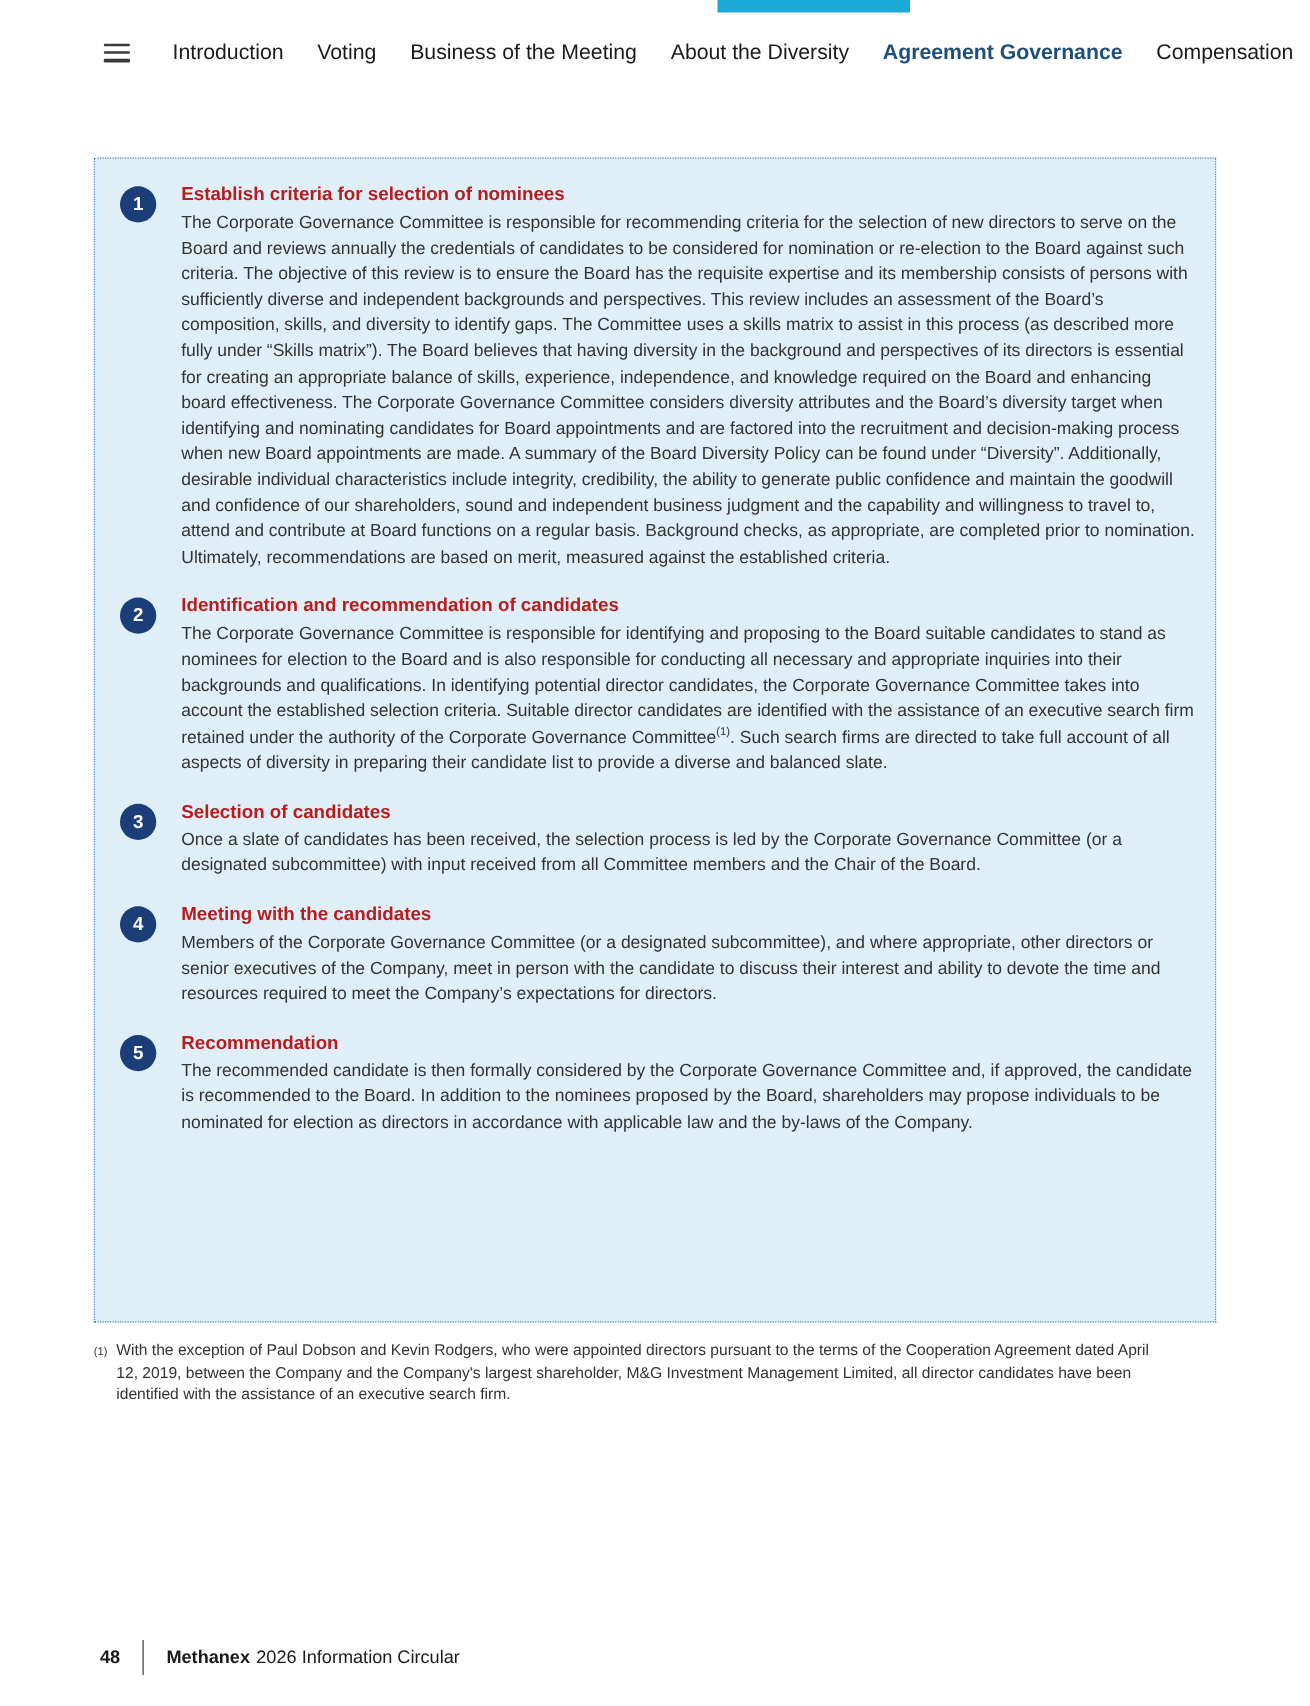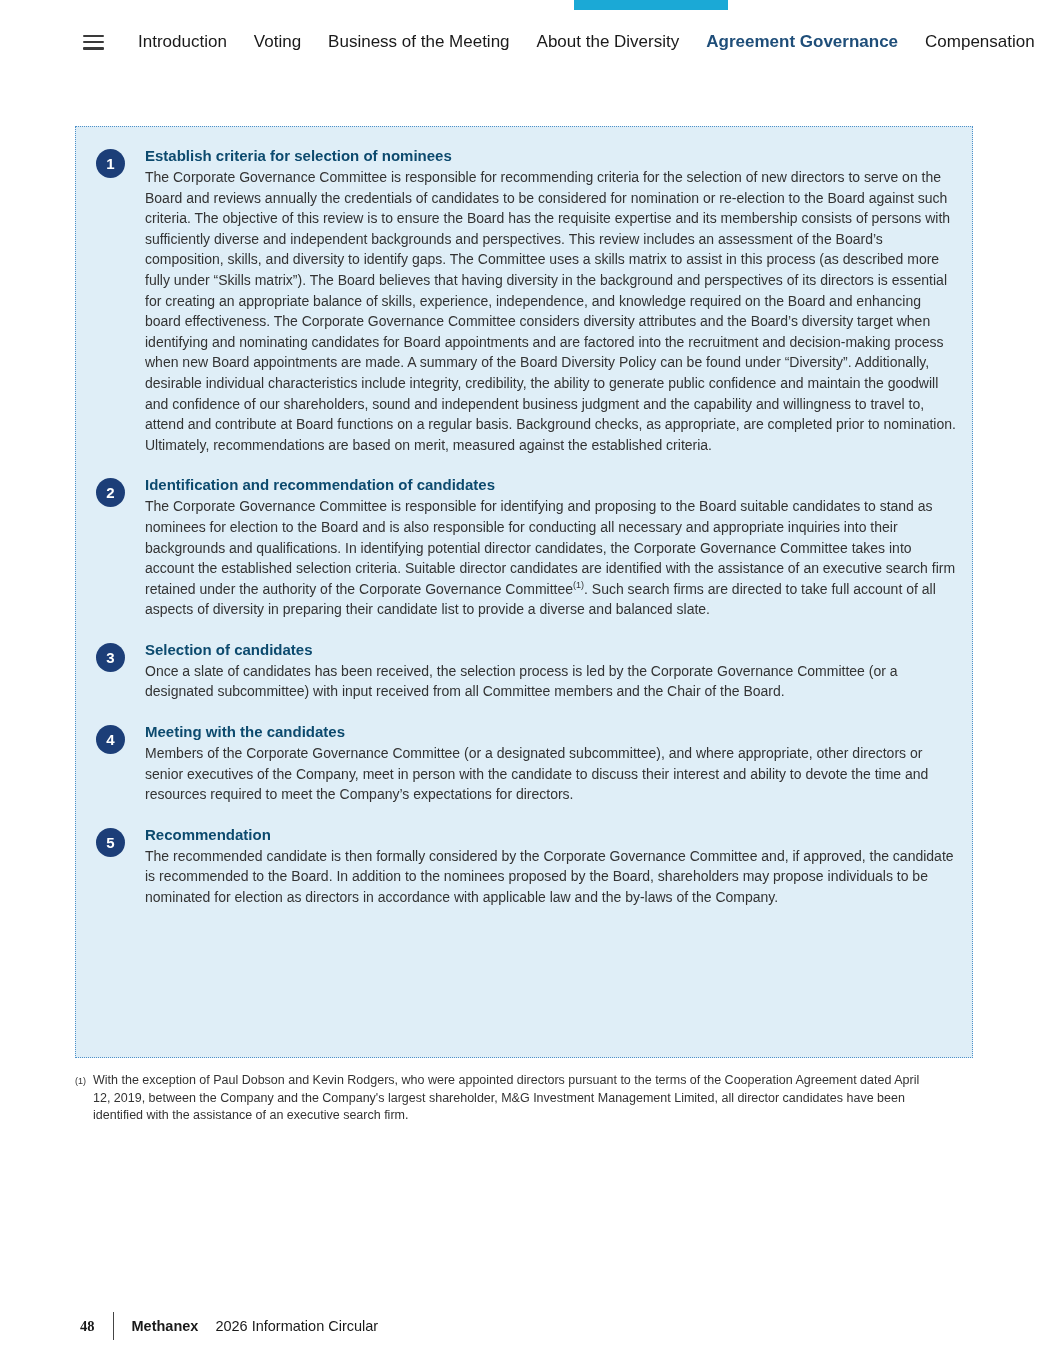--- a/index.html
+++ b/index.html
@@ -20,32 +20,32 @@
     position:absolute;left:75px;top:126px;width:898px;min-height:932px;box-sizing:border-box;
     background:#DFEEF7;border:1px dotted #4f91c9;padding:20px 16px 22px 20px;
   }
   .section{display:flex;margin-bottom:21px;}
   .section:last-child{margin-bottom:0;}
   .badge{
     flex:0 0 29px;width:29px;height:29px;border-radius:50%;background:#1C3E78;color:#ffffff;
     font-weight:bold;font-size:15px;display:flex;align-items:center;justify-content:center;margin-top:2px;
   }
   .section-content{margin-left:20px;}
-  .section-title{font-size:15px;font-weight:bold;color:#0c4a6e;margin:0 0 3px 0;}
+  .section-title{font-size:15px;font-weight:bold;color:#b91c1c;margin:0 0 3px 0;}
   .section-body{font-size:14px;line-height:20.6px;color:#333333;margin:0;}
   sup.ref{font-size:9px;line-height:0;}
   
   .footnote{position:absolute;left:75px;top:1072px;width:858px;display:flex;font-size:12.5px;line-height:17.6px;color:#333333;}
   .footnote-marker{flex:0 0 18px;font-size:9px;padding-top:1px;}
   .footnote-text{margin:0;}
   
   .footer{position:absolute;left:80px;top:1312px;display:flex;align-items:center;font-size:14.5px;color:#1a1a1a;}
-  .footer .page-num{font-weight:bold;font-family:Liberation Serif, serif;}
+  .footer .page-num{font-weight:bold;}
   .footer .divider{width:1px;height:28px;background:#444;margin:0 18px;}
-  .footer .brand{font-weight:bold;margin-right:17px;}
+  .footer .brand{font-weight:bold;margin-right:5px;}
 </style>
 </head>
 <body>
 
 <div class="page">
 
   <div class="topbar"></div>
 
   <nav class="nav">
     <div class="hamburger">

